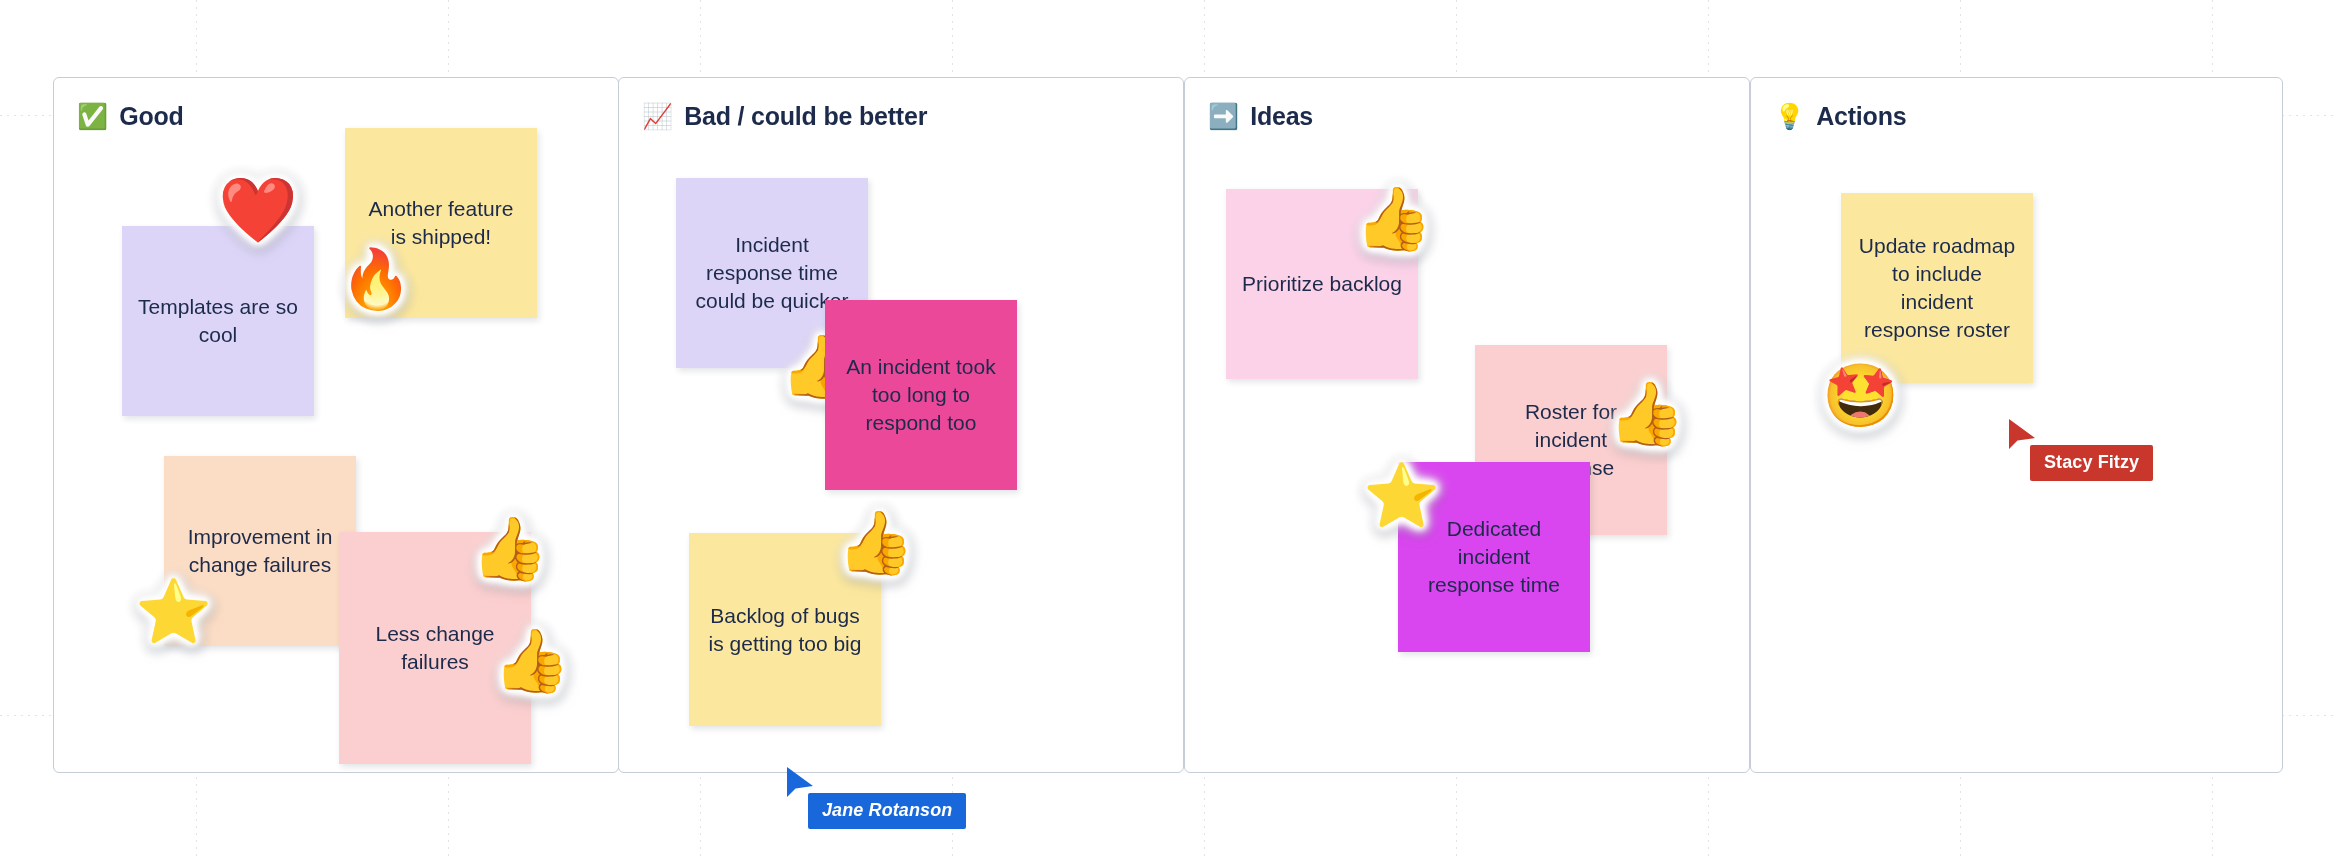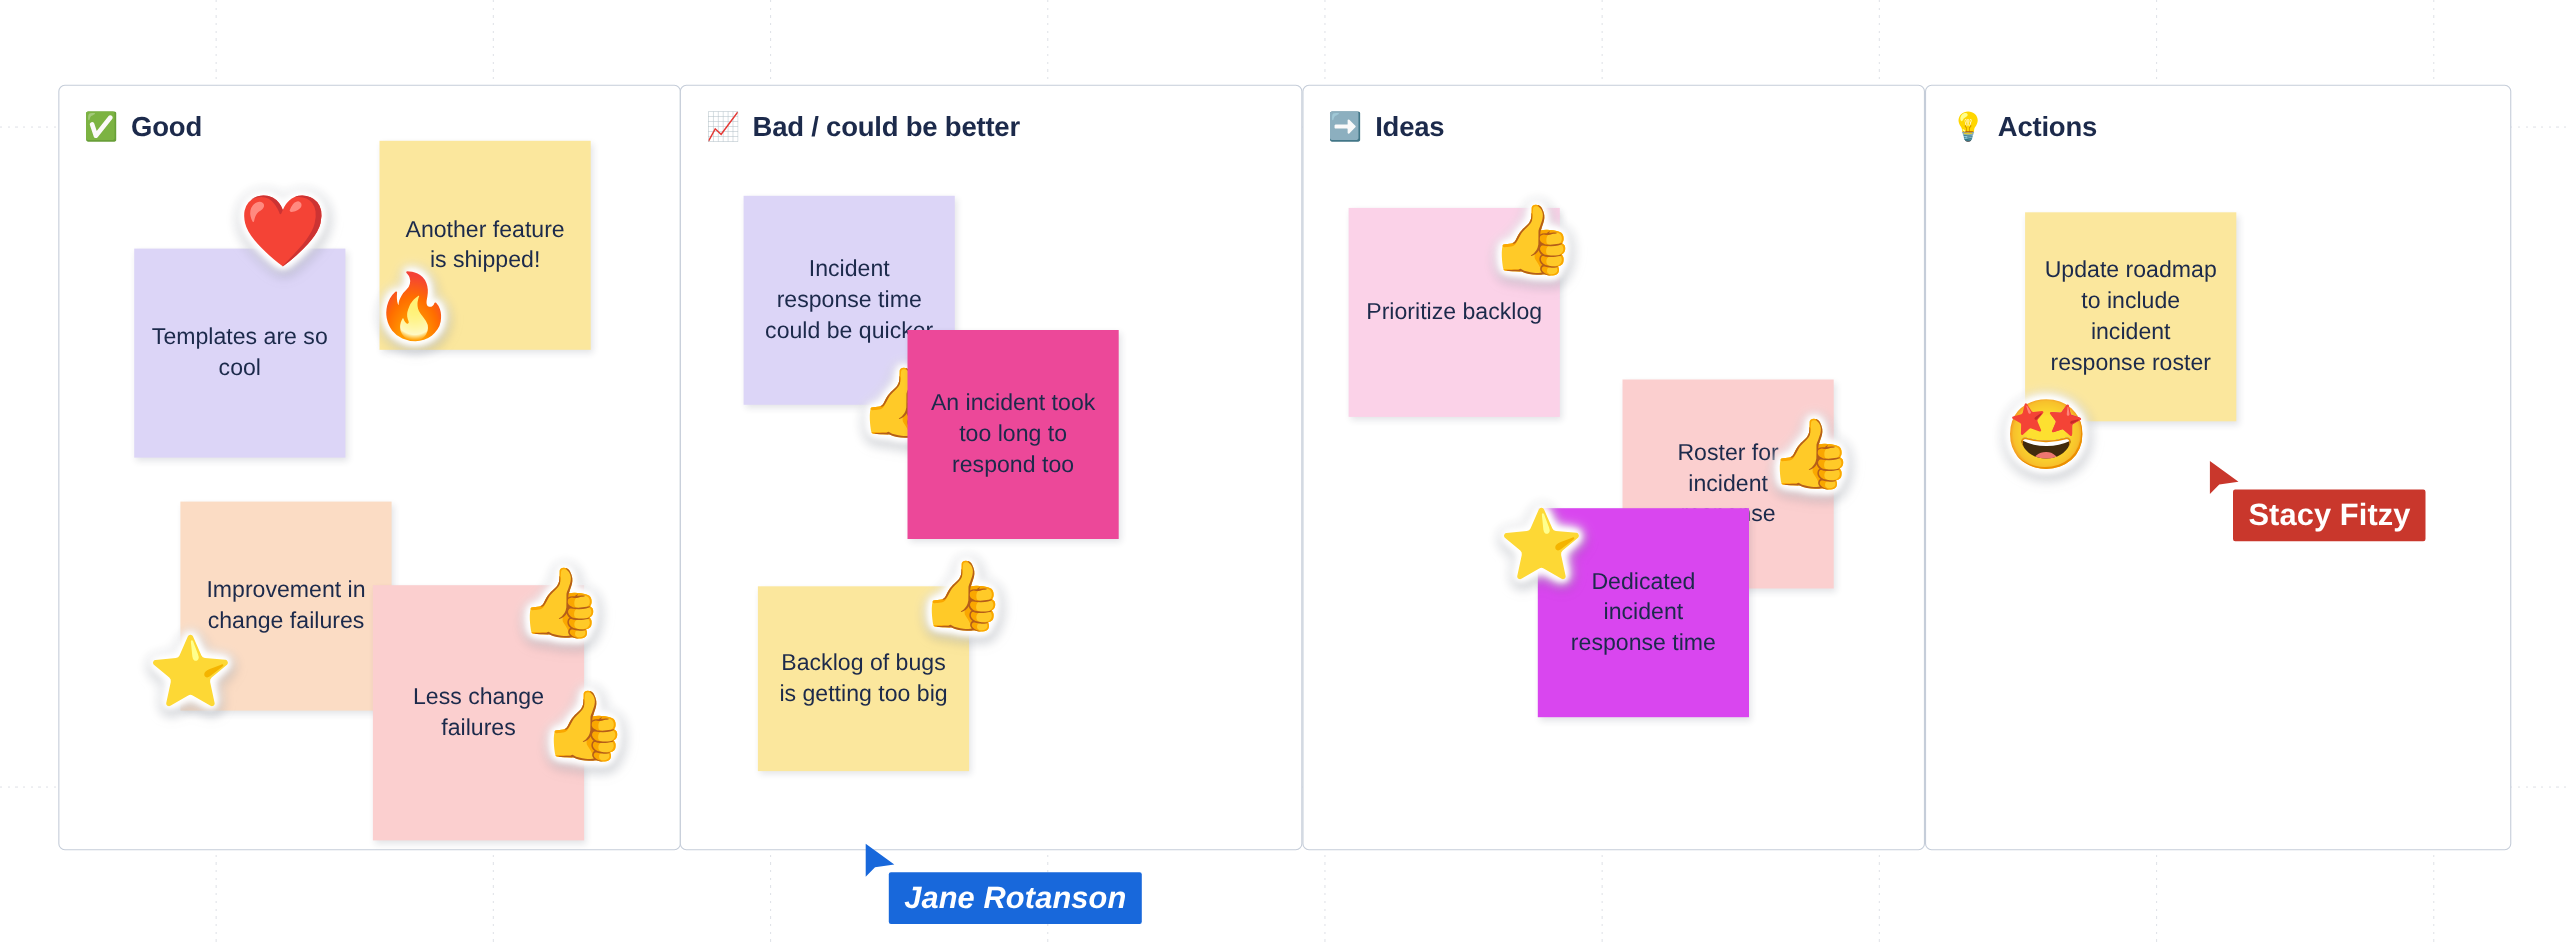--- a/index.html
+++ b/index.html
@@ -89,21 +89,21 @@
             drop-shadow(1px 3px 3px rgba(30,40,60,.30));
     user-select: none;
   }
 
   
   .cursor { position: absolute; }
   .cursor-label {
     position: absolute;
     border-radius: 2px;
     color: #ffffff;
-    font-size: 28px;
+    font-size: 18px;
     font-weight: bold;
     padding: 7px 14px 8px;
     white-space: nowrap;
     letter-spacing: .1px;
   }
 </style>
 </head>
 <body>
 
 <div id="grid-layer" style="position: absolute; left: 0px; top: 0px; width: 2336px; height: 860px;">
@@ -149,21 +149,21 @@
         <span class="col-emoji">📈</span>
         <span class="col-title">Bad / could be better</span>
       </div>
       <div class="note" style="left: 57px; top: 100px; width: 192px; height: 190px; background: rgb(220, 213, 247);">
         <span>Incident response time could be quicker</span>
       </div>
       <span class="sticker" style="left: 161px; top: 258px; font-size: 62px;">👍</span>
       <div class="note" style="left: 206px; top: 222px; width: 192px; height: 190px; background: #ec4899;">
         <span>An incident took too long to respond too</span>
       </div>
-      <div class="note" style="left: 70px; top: 455px; width: 192px; height: 168px; background: rgb(251, 231, 157);">
+      <div class="note" style="left: 70px; top: 455px; width: 192px; height: 193px; background: rgb(251, 231, 157);">
         <span>Backlog of bugs is getting too big</span>
       </div>
       <span class="sticker" style="left: 218px; top: 434px; font-size: 62px;">👍</span>
     </div>
     <div class="column" style="left: 1184px; width: 566px;">
       <div class="column-header">
         <span class="col-emoji">➡️</span>
         <span class="col-title">Ideas</span>
       </div>
       <div class="note" style="left: 41px; top: 111px; width: 192px; height: 190px; background: rgb(251, 210, 232);">

